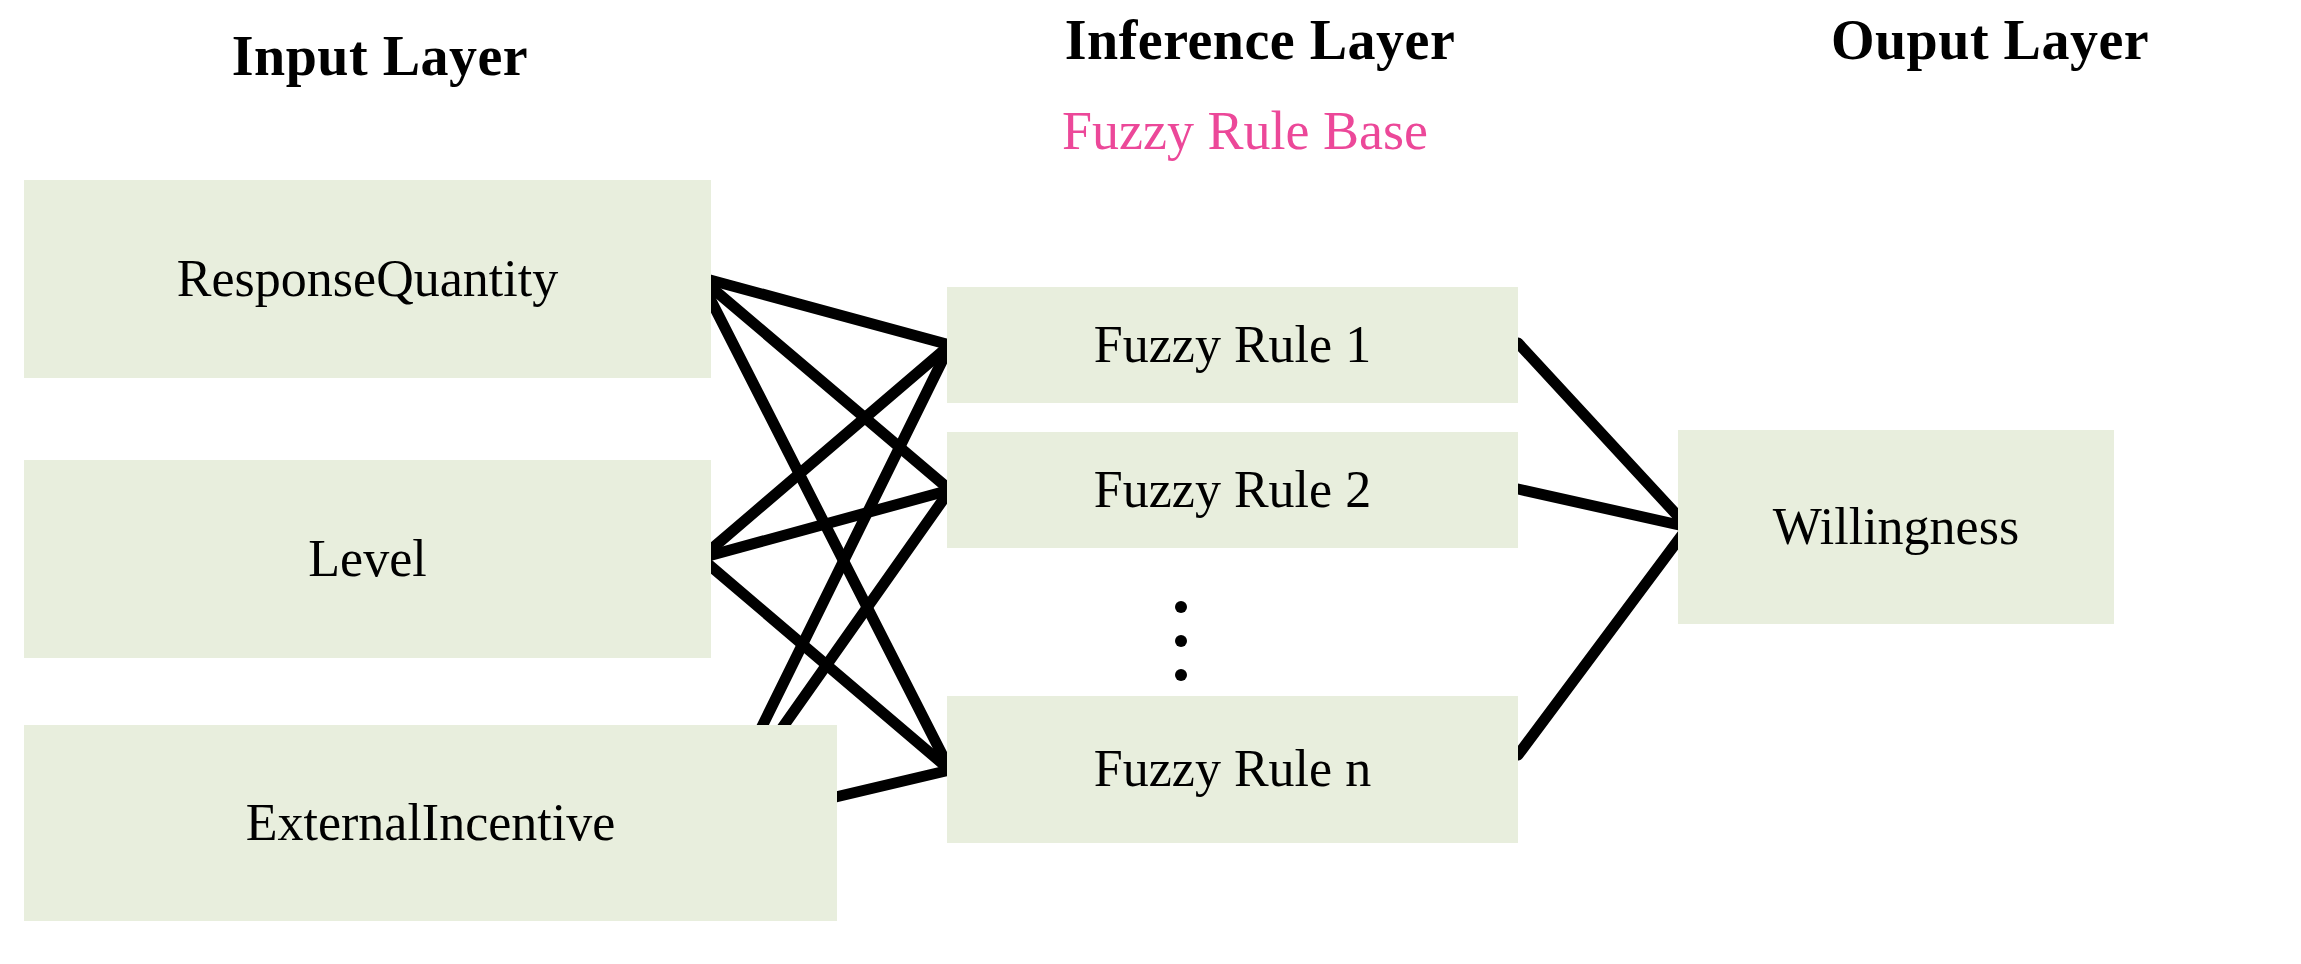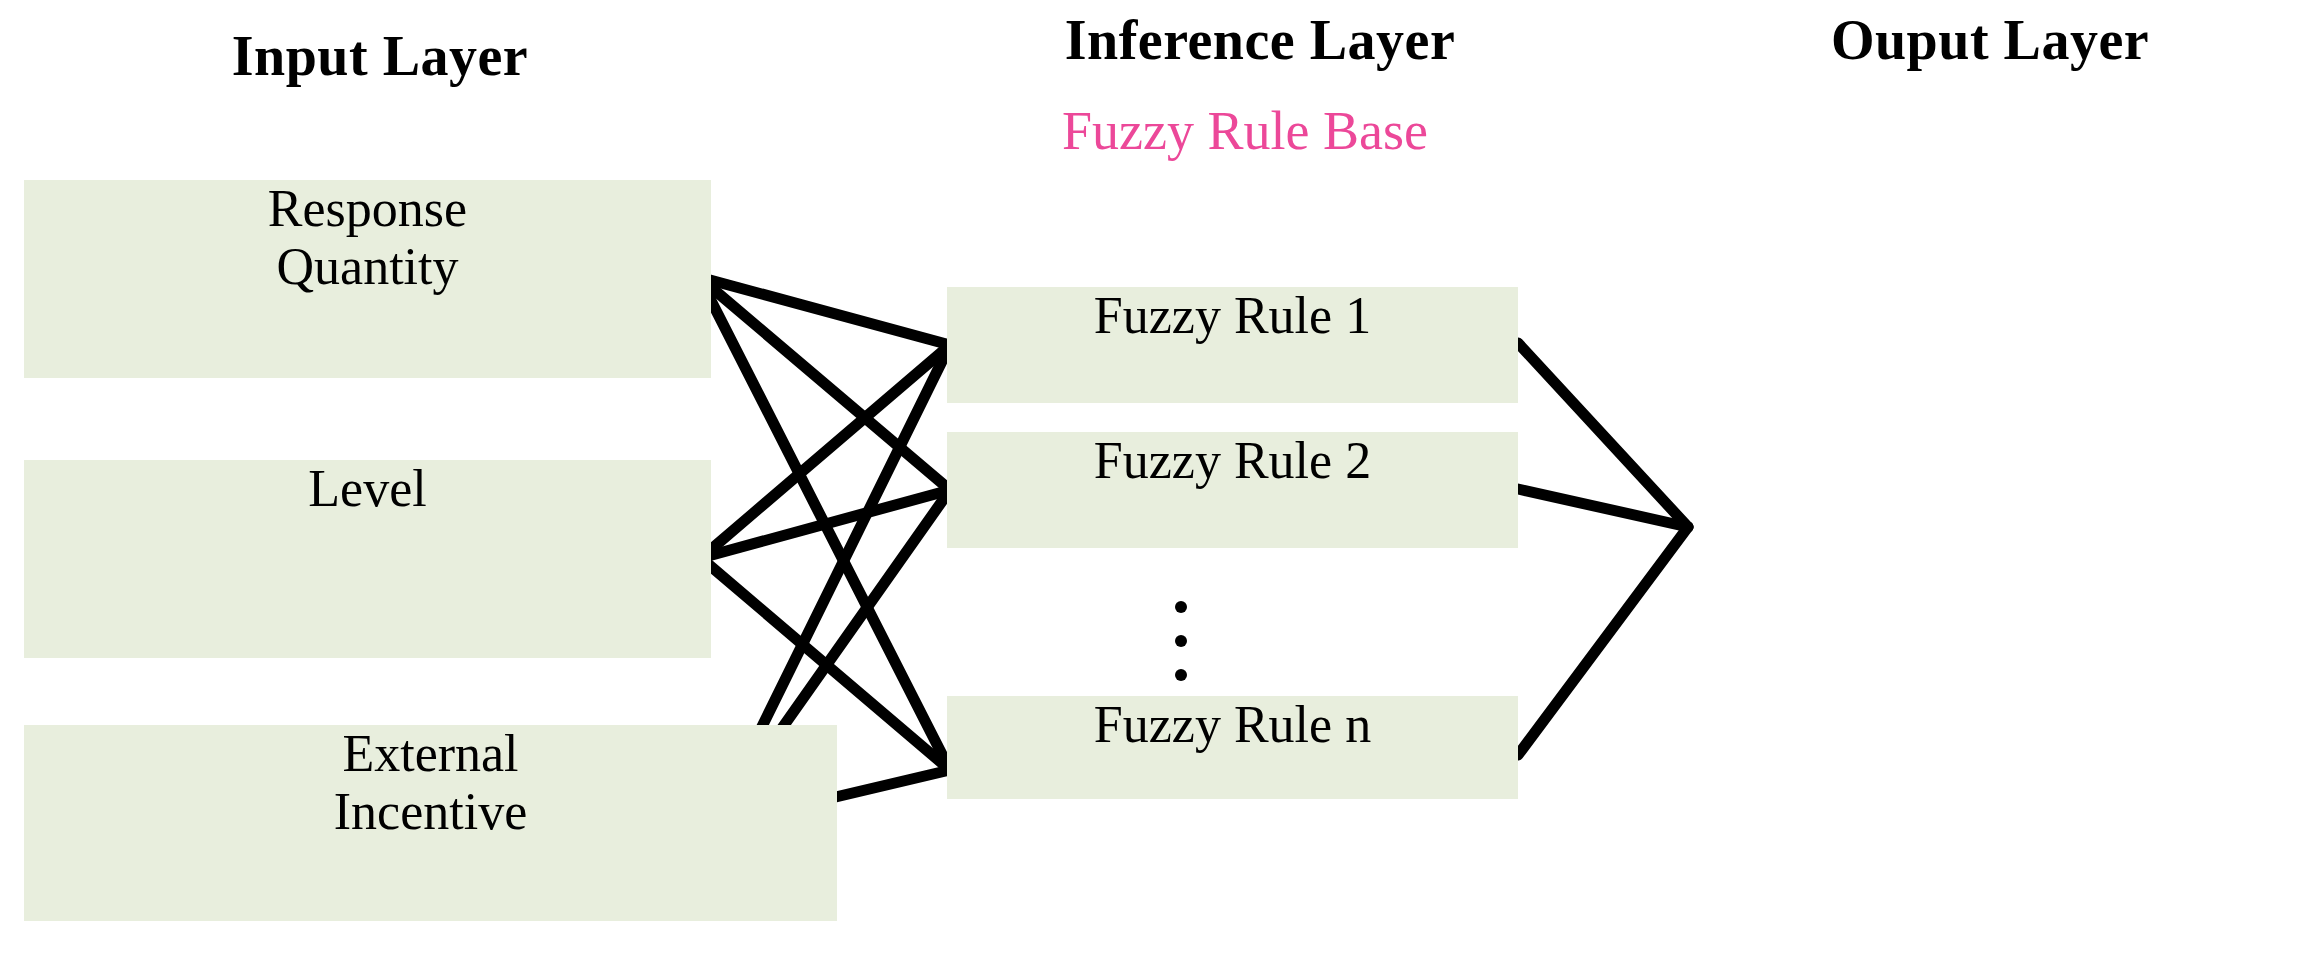--- a/index.html
+++ b/index.html
@@ -33,22 +33,23 @@
     font-size: 54px;
     line-height: 1;
     color: #ec4899;
     white-space: nowrap;
     text-align: center;
   }
   .node-box {
     position: absolute;
     background: #e8eedd;
     display: flex;
-    flex-direction: column;
+    flex-direction: row;
     align-items: center;
+    justify-content: center;
     color: #000000;
     font-size: 52px;
     line-height: 1.12;
     text-align: center;
     box-sizing: border-box;
     font-family: Liberation Serif, serif;
   }
   .node-box .line {
     display: block;
     white-space: nowrap;
@@ -126,24 +127,27 @@
   </div>
 
   <div class="node-box" style="left:947px; top:287px; width:571px; height:116px;">
     <span class="line">Fuzzy Rule 1</span>
   </div>
 
   <div class="node-box" style="left:947px; top:432px; width:571px; height:116px;">
     <span class="line">Fuzzy Rule 2</span>
   </div>
 
-  <div class="node-box" style="left:947px; top:696px; width:571px; height:103px;">
+  <div class="node-box" style="left:947px; top:696px; width:571px; height:147px;">
     <span class="line">Fuzzy Rule n</span>
   </div>
 
   <div class="ellipsis-dots" style="left:1174px; top:601px; width:14px; height:80px;">
     <span></span>
     <span></span>
     <span></span>
   </div>
 
+  <div class="node-box" style="left:1678px; top:430px; width:436px; height:194px;">
+    <span class="line">Willingness</span>
+  </div>
 
 </div>
 
 </body></html>

